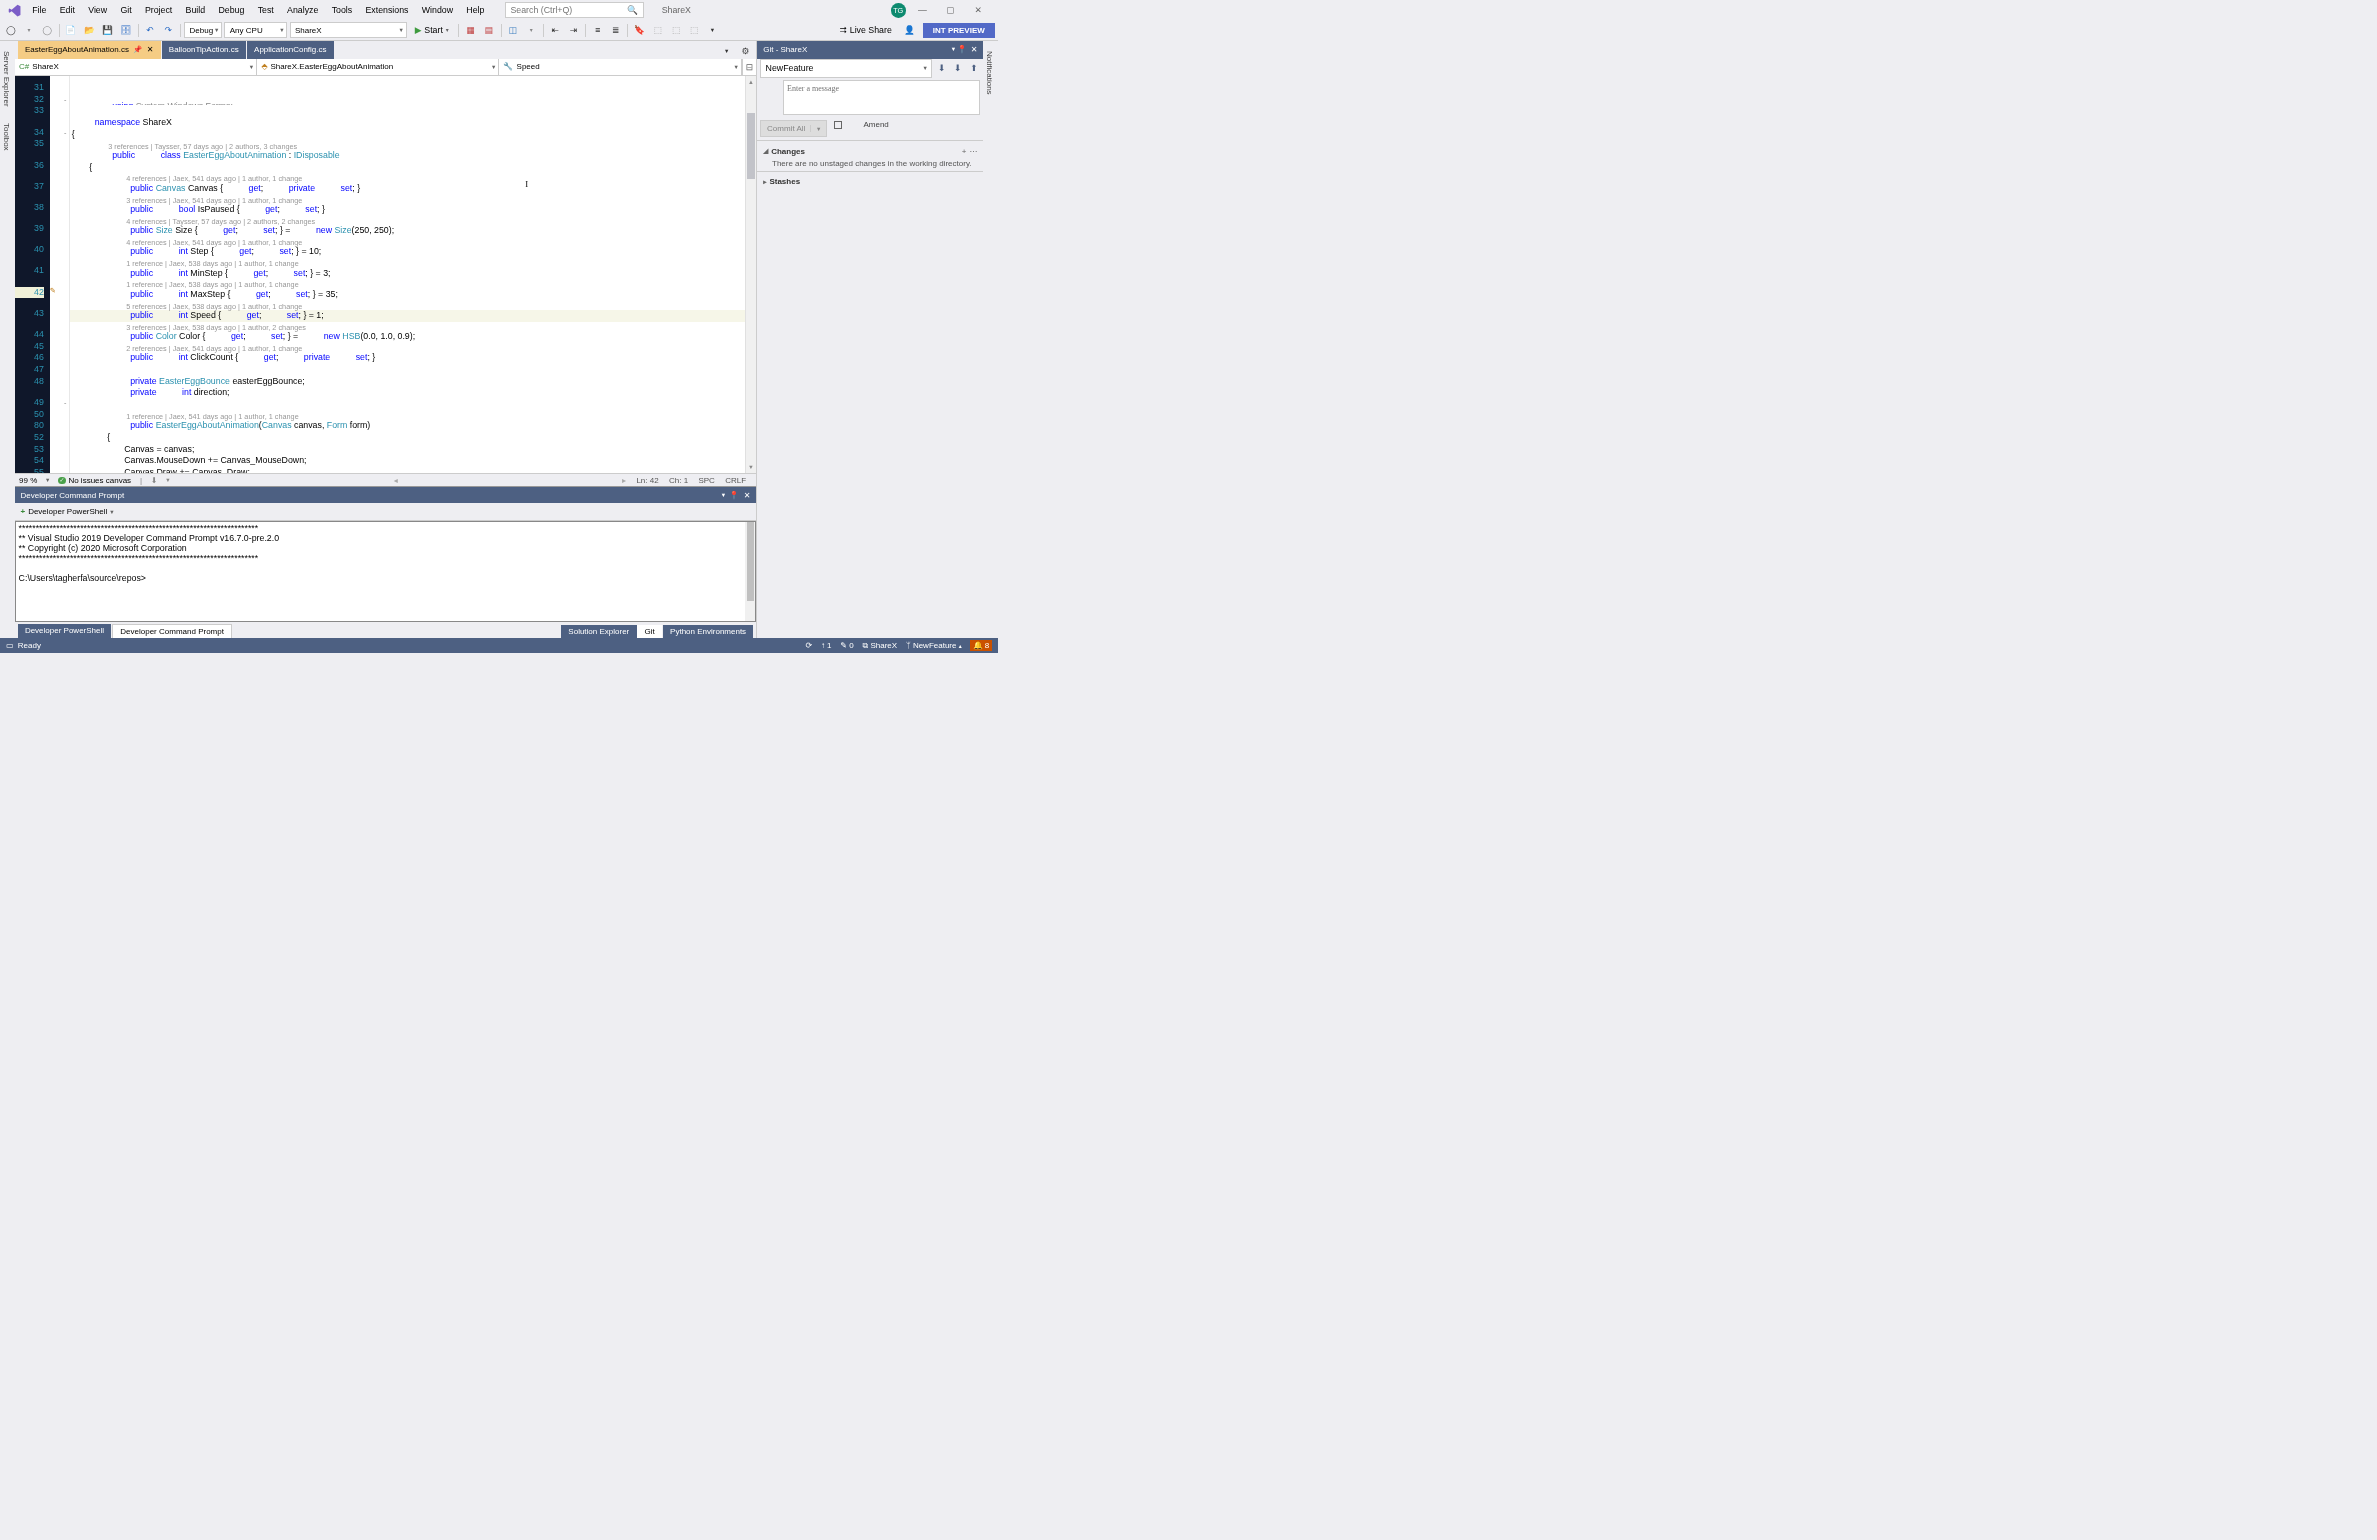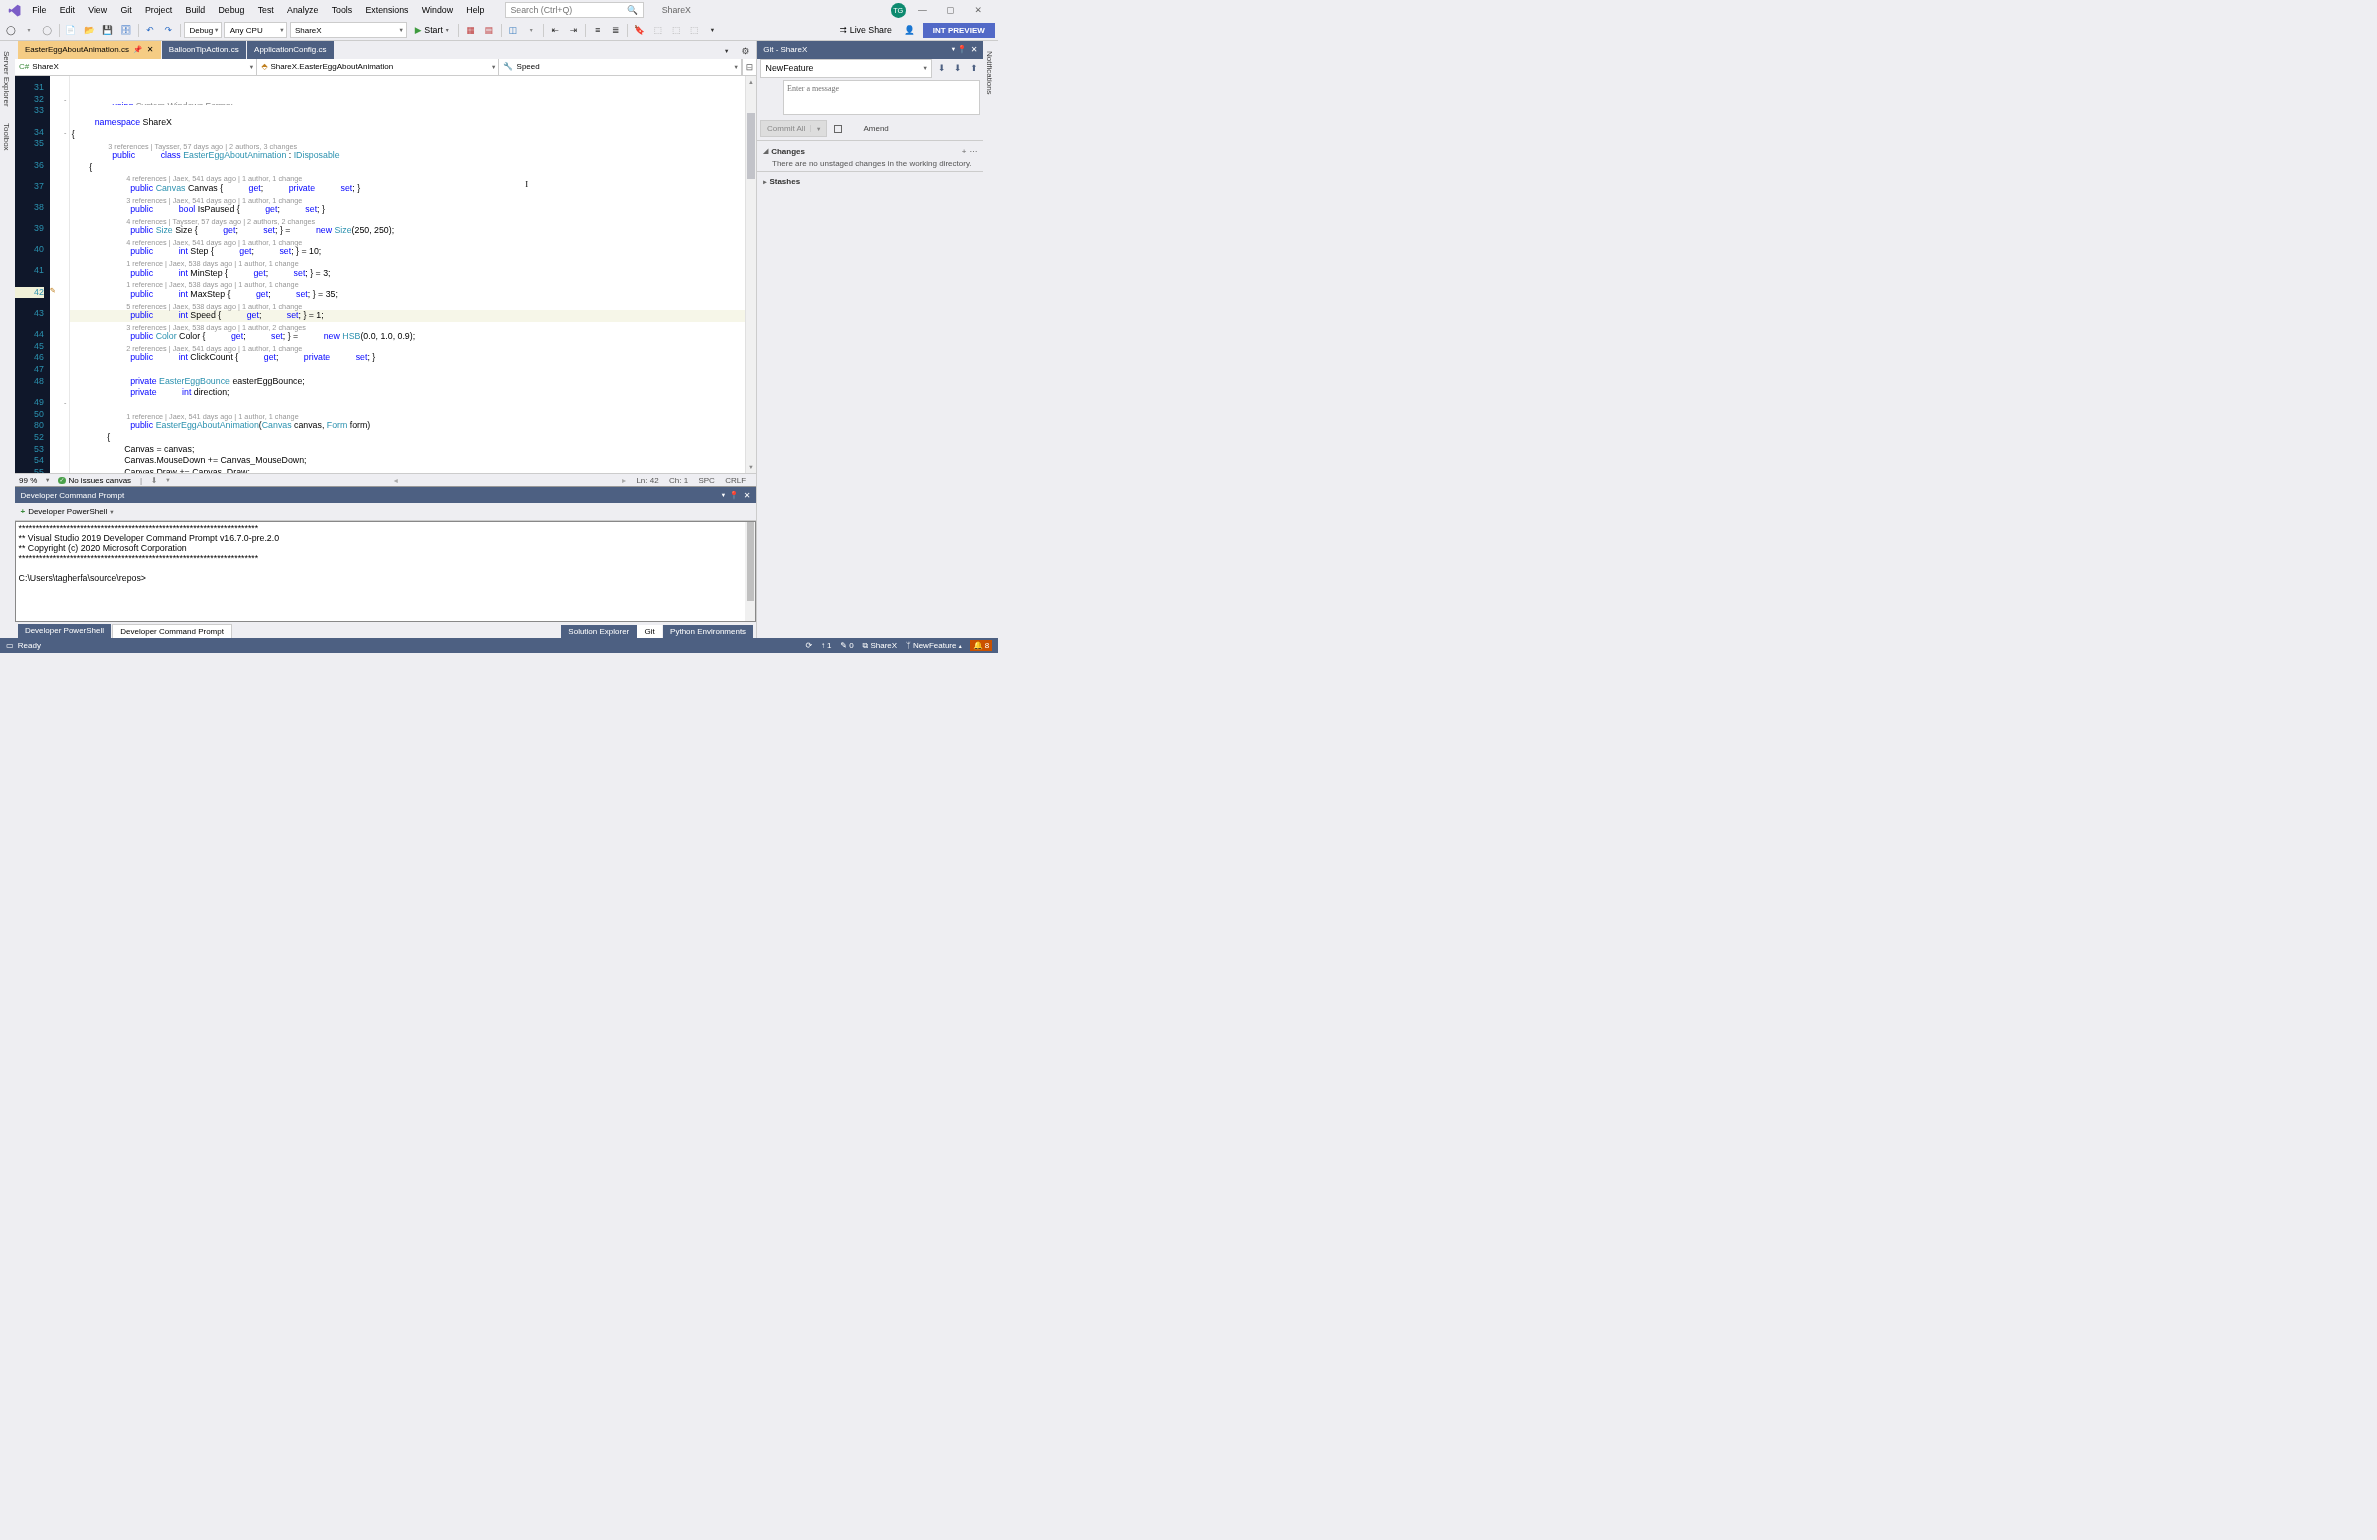--- a/index.html
+++ b/index.html
@@ -86,21 +86,21 @@
 .term-tab-r.active { background: #fff; color: #000; }
 
 .git-panel { width: 227px; background: #eeeef2; border-left: 0.7px solid #ccc; display: flex; flex-direction: column; }
 .git-header { height: 17.6px; background: #4d6082; color: #fff; display: flex; align-items: center; padding: 0 5.9px; font-size: 8px; }
 .git-header .right { margin-left: auto; display: flex; gap: 2.9px; }
 .git-flex { display: flex; align-items: center; margin: 0 2.9px; gap: 2.9px; }
 .git-flex .branch-combo { flex: 1; height: 19px; background: #fff; border: 0.7px solid #ccc; display: flex; align-items: center; padding: 0 4.4px; }
 .git-flex .sync { width: 13.2px; height: 13.2px; display: flex; align-items: center; justify-content: center; color: #4d6082; }
 .git-msg { margin: 2.9px; padding-left: 23px; }
 .git-msg textarea { width: 100%; height: 35px; border: 0.7px solid #ccc; padding: 2.9px; font-size: 8px; resize: none; font-family: 'Segoe UI'; }
-.git-commit-row { display: flex; margin: 0 2.9px 2.9px 2.9px; gap: 7.3px; align-items: center; }
+.git-commit-row { display: flex; margin: 0 2.9px 2.9px 2.9px; gap: 7.3px; align-items: flex-start; }
 .git-commit-btn { padding: 2.9px 5.9px; background: #ddd; border: 0.7px solid #ccc; font-size: 8px; color: #888; position: relative; }
 .git-commit-btn::after { content: ' ▾'; font-size: 6.6px; border-left: 0.7px solid #ccc; padding-left: 4.4px; margin-left: 4.4px;}
 .amend { font-size: 8px; color: #444; display: flex; align-items: center; gap: 21px; }
 .amend .cb { width: 8px; height: 8px; border: 0.7px solid #666; }
 .git-section { padding: 2.9px 5.9px; border-top: 0.7px solid #ccc; }
 .git-section-hdr { display: flex; align-items: center; font-size: 8px; font-weight: bold; color: #333; padding: 2.9px 0; }
 .git-section-hdr .caret { font-size: 6.6px; margin-right: 2.9px; color: #666; }
 .git-section-hdr .right { margin-left: auto; display: flex; gap: 2.9px; color: #666; font-weight: normal; }
 .git-section-body { font-size: 8px; color: #555; padding-left: 8.8px; }
 

